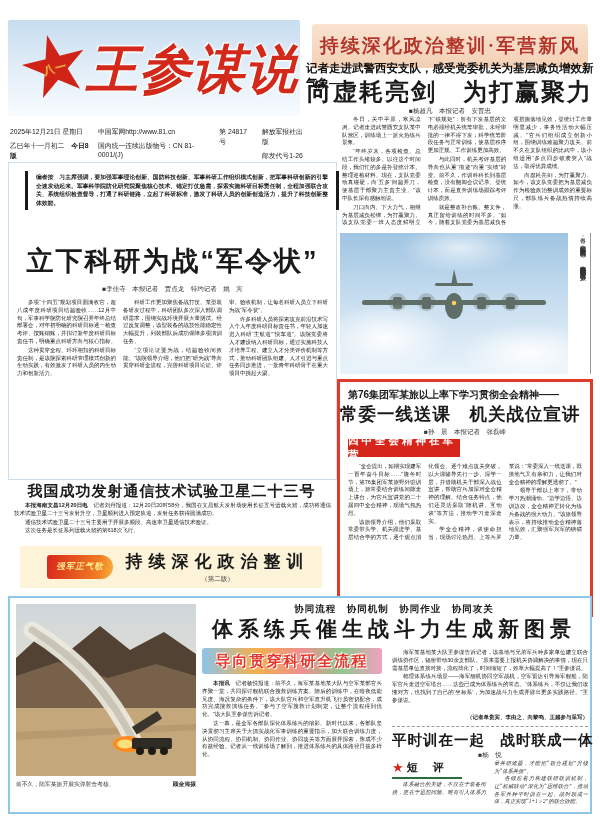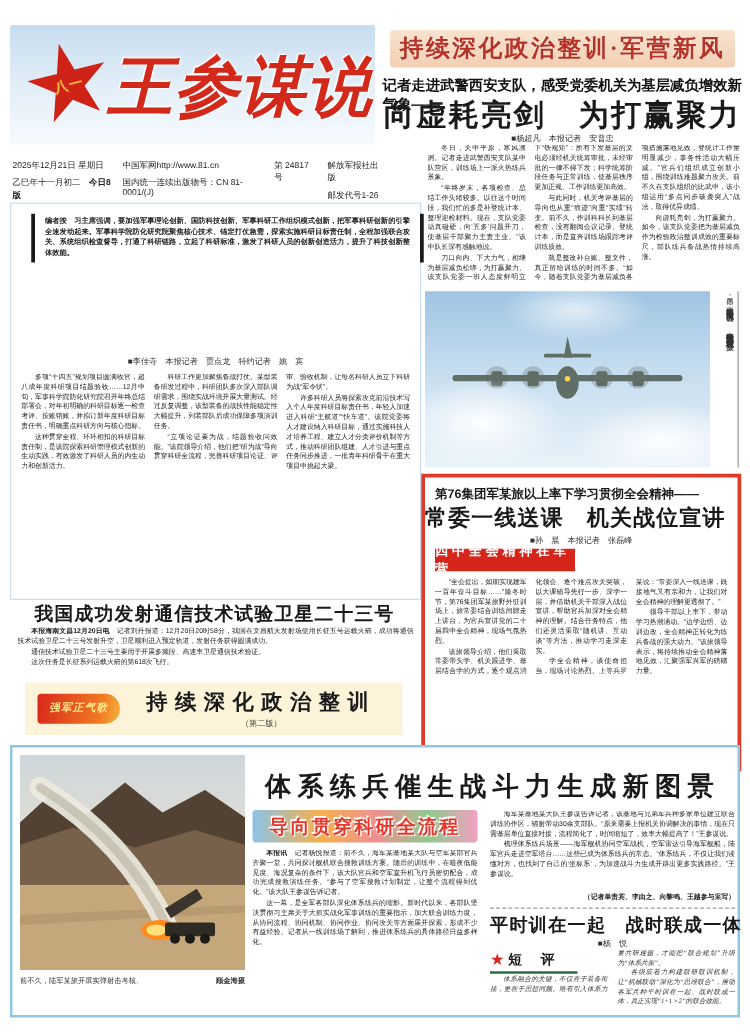--- a/index.html
+++ b/index.html
@@ -14,21 +14,21 @@
   .star{width:100%;height:100%;background:#cf2318;
     clip-path:polygon(50% 0%,61% 35%,98% 35%,68% 57%,79% 91%,50% 70%,21% 91%,32% 57%,2% 35%,39% 35%);
     filter:drop-shadow(0 0 1.5px #fff) drop-shadow(0 0 1px #fff);position:relative;}
   .star span{position:absolute;left:50%;top:52%;transform:translate(-50%,-50%);
     color:#f7d64a;font-size:11px;font-weight:bold;letter-spacing:1px;}
   .mast-title{left:78px;top:8px;width:212px;height:84px;display:flex;align-items:center;justify-content:center;
     font-family:"Liberation Serif",serif;font-style:italic;font-weight:bold;
     font-size:52px;color:#d3291b;letter-spacing:1px;white-space:nowrap;
     text-shadow:0 0 2px #fff,0 0 4px #fff,1px 1px 0 #fff,-1px -1px 0 #fff;}
   
-  .top-banner{left:312px;top:24px;width:276px;height:30px;
+  .top-banner{left:312px;top:24px;width:276px;height:44px;
     background:linear-gradient(180deg,#f8e3cf,#f3cfb4);
     border-radius:3px;display:flex;align-items:center;justify-content:center;
     font-family:"Liberation Serif",serif;font-weight:bold;font-size:19px;color:#b43527;
     letter-spacing:2px;text-shadow:0 0 1px #fff;}
   .lead-kicker{left:306px;top:61px;width:288px;font-size:11.5px;font-weight:bold;color:#111;}
   .lead-headline{left:306px;top:76px;width:288px;text-align:center;
     font-size:24px;font-weight:bold;letter-spacing:2px;white-space:nowrap;}
   .byline{font-size:6.5px;color:#333;text-align:center;}
   .lead-byline{left:306px;top:107px;width:288px;}
   
@@ -71,21 +71,21 @@
     color:#fff;font-weight:bold;font-size:10.5px;letter-spacing:3px;
     display:flex;align-items:center;justify-content:center;}
   .meeting-body{left:8px;top:81px;width:234px;height:144px;overflow:hidden;}
   
   .sat-headline{left:8px;top:482px;width:327px;text-align:center;
     font-size:15px;font-weight:bold;letter-spacing:1px;white-space:nowrap;}
   .sat-body{left:14px;top:502px;width:317px;height:40px;overflow:hidden;}
   
   .loushi{left:20px;top:546px;width:302px;height:42px;background:#fcf3d8;
     display:flex;align-items:center;}
-  .flame-logo{margin-left:10px;width:66px;height:24px;border-radius:3px 12px 12px 3px;
+  .flame-logo{margin-left:27px;width:66px;height:24px;border-radius:3px 12px 12px 3px;
     background:linear-gradient(100deg,#d9261c,#f07a22 75%,#f7b23c);
     color:#ffe98a;font-style:italic;font-weight:bold;font-size:8.5px;
     display:flex;align-items:center;justify-content:center;letter-spacing:1px;}
   .loushi-mid{flex:1;text-align:center;}
   .loushi-title{font-family:"Liberation Serif",serif;font-weight:bold;font-size:17px;
     letter-spacing:6px;color:#1a1a1a;white-space:nowrap;}
   .loushi-note{font-size:6.5px;color:#444;margin-top:2px;}
   
   .bottom-box{left:8px;top:596px;width:584px;height:218px;border:2px solid #8fc8e6;
     box-sizing:border-box;background:#fff;}
@@ -183,20 +183,21 @@
         <circle cx="170.5" cy="69" r="9"></circle>
     </g>
     <circle cx="114" cy="70" r="2.2" fill="#ffd34d"></circle>
   </svg>
 </div>
 <div class="abs vcap"><span>冬日，南部战区空军某部组织飞行训练。</span>　<b>本报特约通讯员 秦晓江 摄</b></div>
 <div class="abs vrule"></div>
 
 <div class="abs sci-box">
   <div class="abs editor-note"><b>编者按</b><span>　习主席强调，要加强军事理论创新、国防科技创新、军事科研工作组织模式创新，把军事科研创新的引擎全速发动起来。军事科学院防化研究院聚焦核心技术、锚定打仗急需，探索实施科研目标责任制，全程加强联合攻关、系统组织检查督导，打通了科研链路，立起了科研标准，激发了科研人员的创新创造活力，提升了科技创新整体效能。</span></div>
+  <div class="abs sci-headline">立下科研为战“军令状”</div>
   <div class="abs byline sci-byline">■李佳寺　本报记者　贾点龙　特约记者　姚　宾</div>
   <div class="abs sci-body art c3">
     <p>多项“十四五”规划项目圆满收官，超八成年度科研项目结题验收……12月中旬，军事科学院防化研究院召开年终总结部署会，对年初明确的科研目标逐一检查考评、按账销账，并拟订新年度科研目标责任书，明确重点科研方向与核心指标。</p>
     <p>这种贯穿全程、环环相扣的科研目标责任制，是该院探索科研管理模式创新的生动实践，有效激发了科研人员的内生动力和创新活力。</p>
     <p>科研工作更加聚焦备战打仗。某型装备研发过程中，科研团队多次深入部队调研需求，围绕实战环境开展大量测试。经过反复调整，该型装备的战技性能稳定性大幅提升，列装部队后成功保障多项演训任务。</p>
     <p>“立项论证要为战，结题验收问效能。”该院领导介绍，他们把“研为战”导向贯穿科研全流程，完善科研项目论证、评审、验收机制，让每名科研人员立下科研为战“军令状”。</p>
     <p>许多科研人员将探索攻克前沿技术写入个人年度科研目标责任书，年轻人加速进入科研“主航道”“快车道”。该院党委将人才建设纳入科研目标，通过实施科技人才培养工程、建立人才分类评价机制等方式，推动科研团队组建、人才引进与重点任务同步推进，一批青年科研骨干在重大项目中挑起大梁。</p>
   </div>
 </div>
 
@@ -251,20 +252,21 @@
       <circle cx="124" cy="147" r="4" fill="#1e1b17"></circle>
         <circle cx="136" cy="147" r="4" fill="#1e1b17"></circle>
         <circle cx="148" cy="147" r="4" fill="#1e1b17"></circle>
     </svg>
   </div>
   <div class="abs rocket-cap">
     <span>前不久，陆军某旅开展实弹射击考核。</span>
     <b>顾金海摄</b>
   </div>
 
+  <div class="abs bottom-kicker">协同流程　协同机制　协同作业　协同攻关</div>
   <div class="abs bottom-headline">体系练兵催生战斗力生成新图景</div>
   <div class="abs train-banner">导向贯穿科研全流程</div>
 
   <div class="abs bottom-left-text art">
     <p><span class="leadin">本报讯</span><span>　记者杨悦报道：前不久，海军某基地某大队与空军某部官兵齐聚一堂，共同探讨舰机联合搜救训练方案。随后的训练中，在暗夜低能见度、海况复杂的条件下，该大队官兵和空军直升机飞行员密切配合，成功完成搜救演练任务。“参与了空军搜救计划制定，让整个流程得到优化。”该大队王参谋告诉记者。</span></p>
     <p>这一幕，是全军各部队深化体系练兵的缩影。新时代以来，各部队坚决贯彻习主席关于大抓实战化军事训练的重要指示，加大联合训练力度，从协同流程、协同机制、协同作业、协同攻关等方面展开探索，形成不少有益经验。记者从一线训练场了解到，推进体系练兵的具体路径日益多样化。</p>
   </div>
 
   <div class="abs bottom-right-text art">
     <p>海军某基地某大队王参谋告诉记者，该基地与兄弟军兵种多家单位建立联合训练协作区，辐射带动30余支部队。“原来需要上报机关协调解决的事情，现在只需基层单位直接对接，流程简化了，时间缩短了，效率大幅提高了！”王参谋说。</p>

